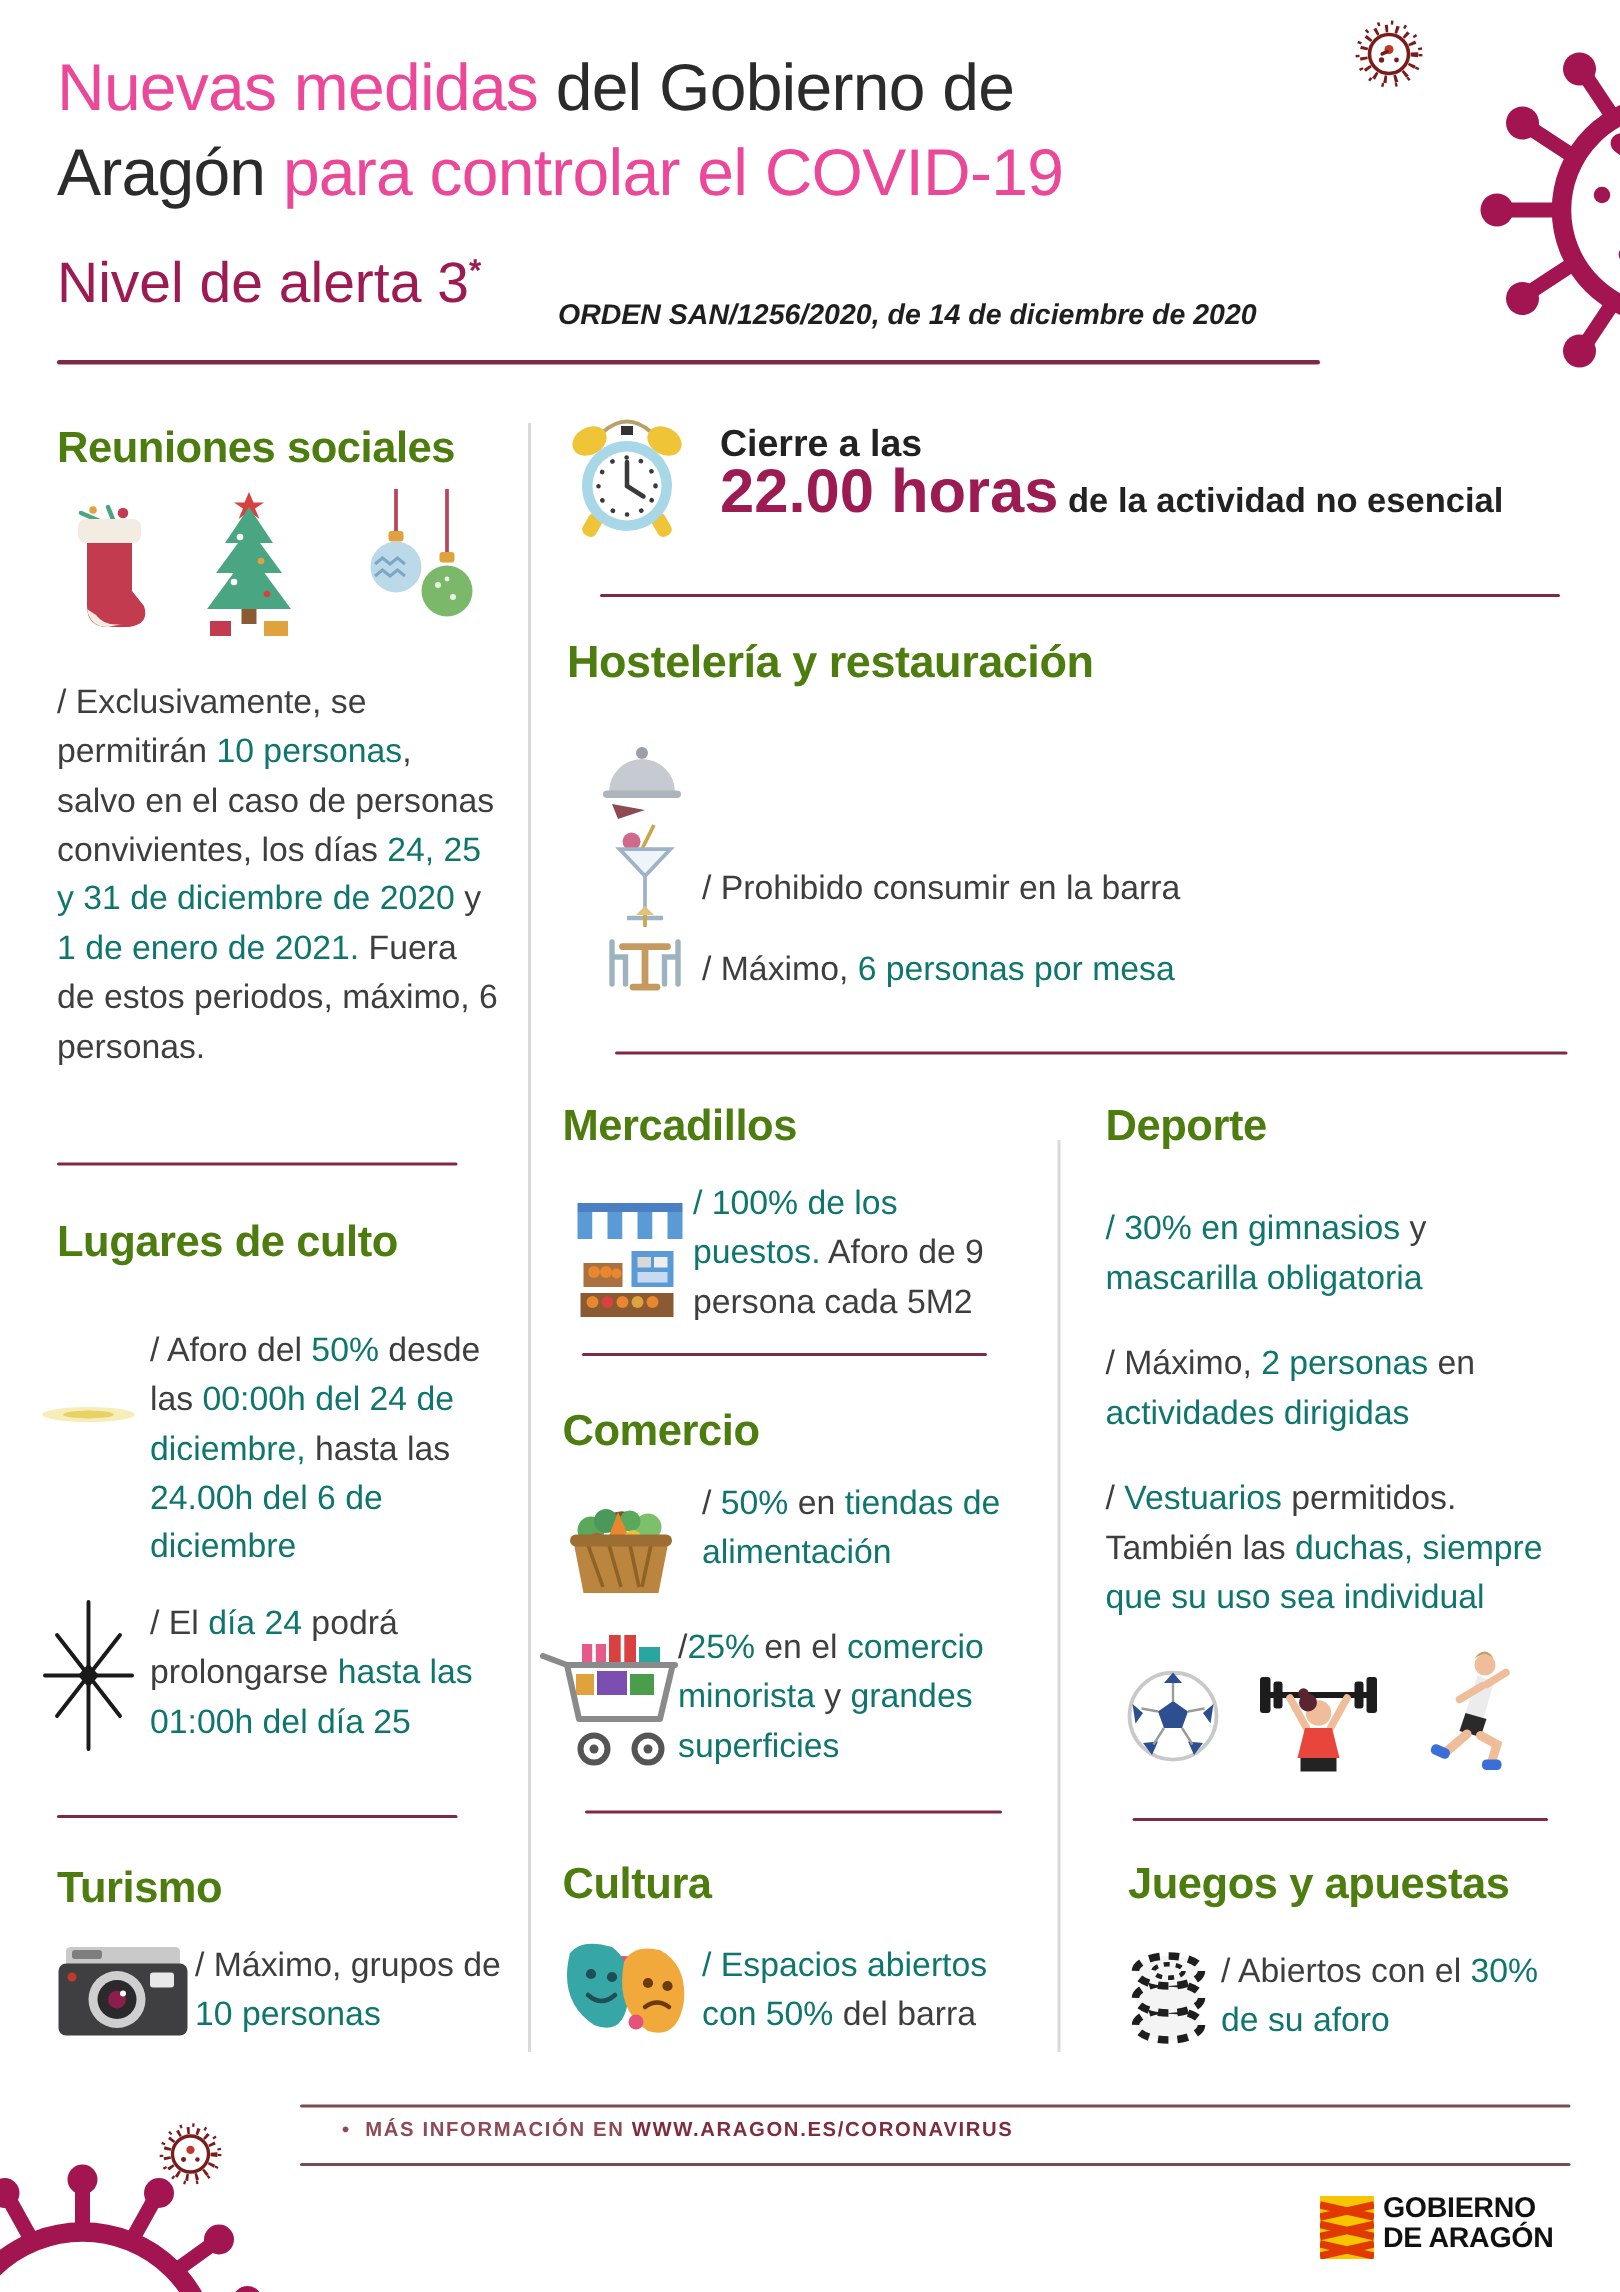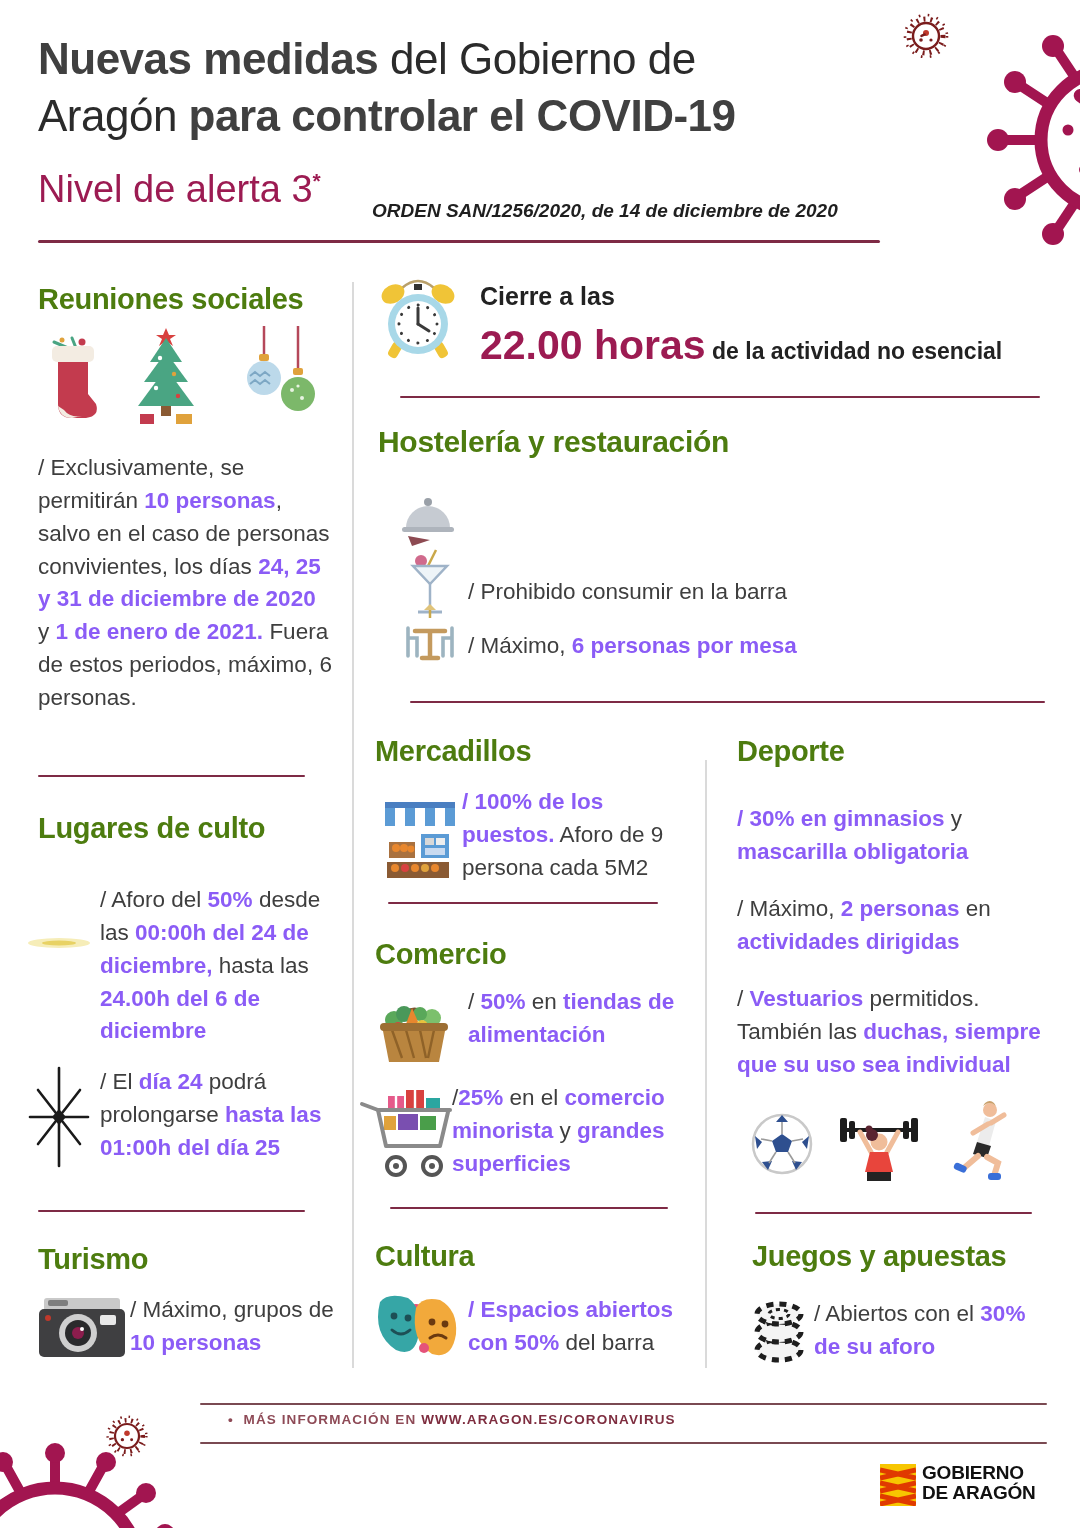--- a/index.html
+++ b/index.html
@@ -1,33 +1,33 @@
 <!DOCTYPE html>
 <html><head>
 <meta charset="utf-8">
 <style>
   html,body{margin:0;padding:0;background:#ffffff}
   .page{position:relative;width:1080px;height:1528px;background:#fff;overflow:hidden;
         font-family:"Liberation Sans",sans-serif;color:#3e3e3e}
   .h{position:absolute;font-weight:800;color:#4d7c0f;font-size:29px;letter-spacing:-.3px}
   .txt{position:absolute;color:#3E3E3E;font-size:22.5px;line-height:1.46;font-weight:400}
-  .txt .b{font-weight:700;color:#8b5cf6}
+  .txt .b{font-weight:400;color:#0f766e}
   .rule{position:absolute;height:3px;background:#7E2A45;border-radius:2px}
   .thin{height:2px}
   .vrule{position:absolute;width:2px;background:#DADADA}
   .icon{position:absolute}
   svg{display:block}
   .title{position:absolute;left:38px;top:30px;width:860px;font-size:44px;line-height:1.3;
          font-weight:500;color:#2b2b2b;letter-spacing:-.5px}
-  .title .acc{color:#404040;font-weight:700}
+  .title .acc{color:#ec4899;font-weight:400}
   .alert{position:absolute;left:38px;top:168px;font-size:38px;color:#9C1B52;font-weight:500}
   .alert sup{font-size:21px;font-weight:700}
   .order{position:absolute;left:372px;top:200px;font-style:italic;font-weight:700;font-size:19px;color:#1f1f1f}
   .banner-pre{position:absolute;left:480px;top:282px;font-size:25px;font-weight:800;color:#222}
-  .banner-line2{position:absolute;left:480px;top:322px;white-space:nowrap}
+  .banner-line2{position:absolute;left:480px;top:304px;white-space:nowrap}
   .banner-time{font-size:41px;font-weight:800;color:#9C1B52}
   .banner-suf{font-size:23px;font-weight:800;color:#222}
   .finfo{position:absolute;left:228px;top:1412px;font-size:13.5px;letter-spacing:1.1px;color:#8E4A56;font-weight:600}
   .finfo .url{font-weight:800;color:#7E2D3F}
   .logo-text{position:absolute;left:922px;top:1463px;font-size:19px;line-height:1.05;font-weight:800;color:#111;letter-spacing:-.2px}
 </style>
 </head>
 <body>
 
 <div class="page">

